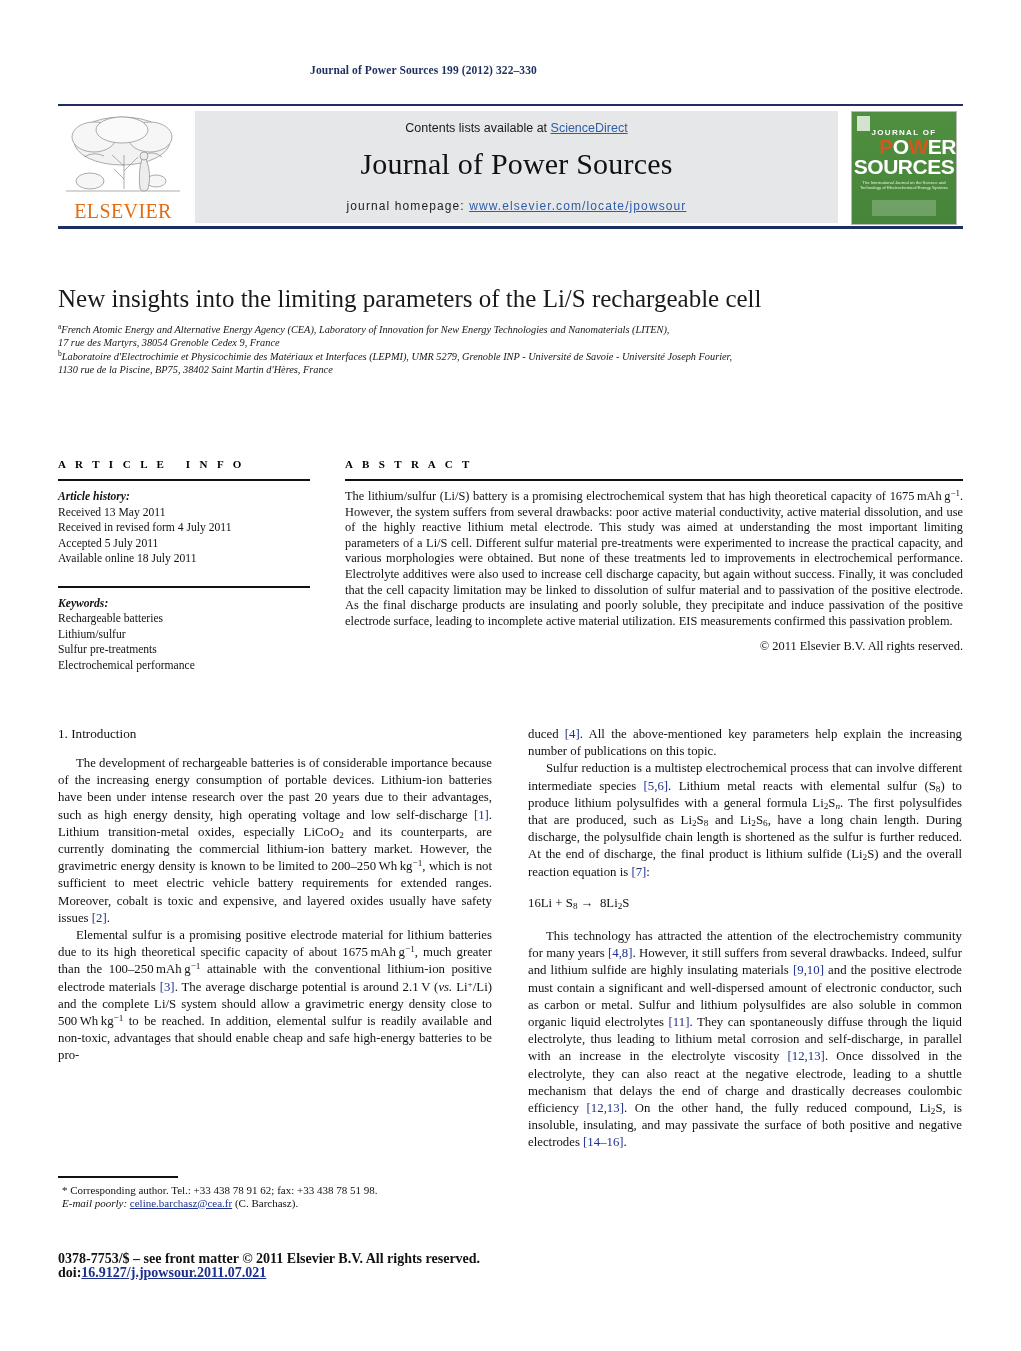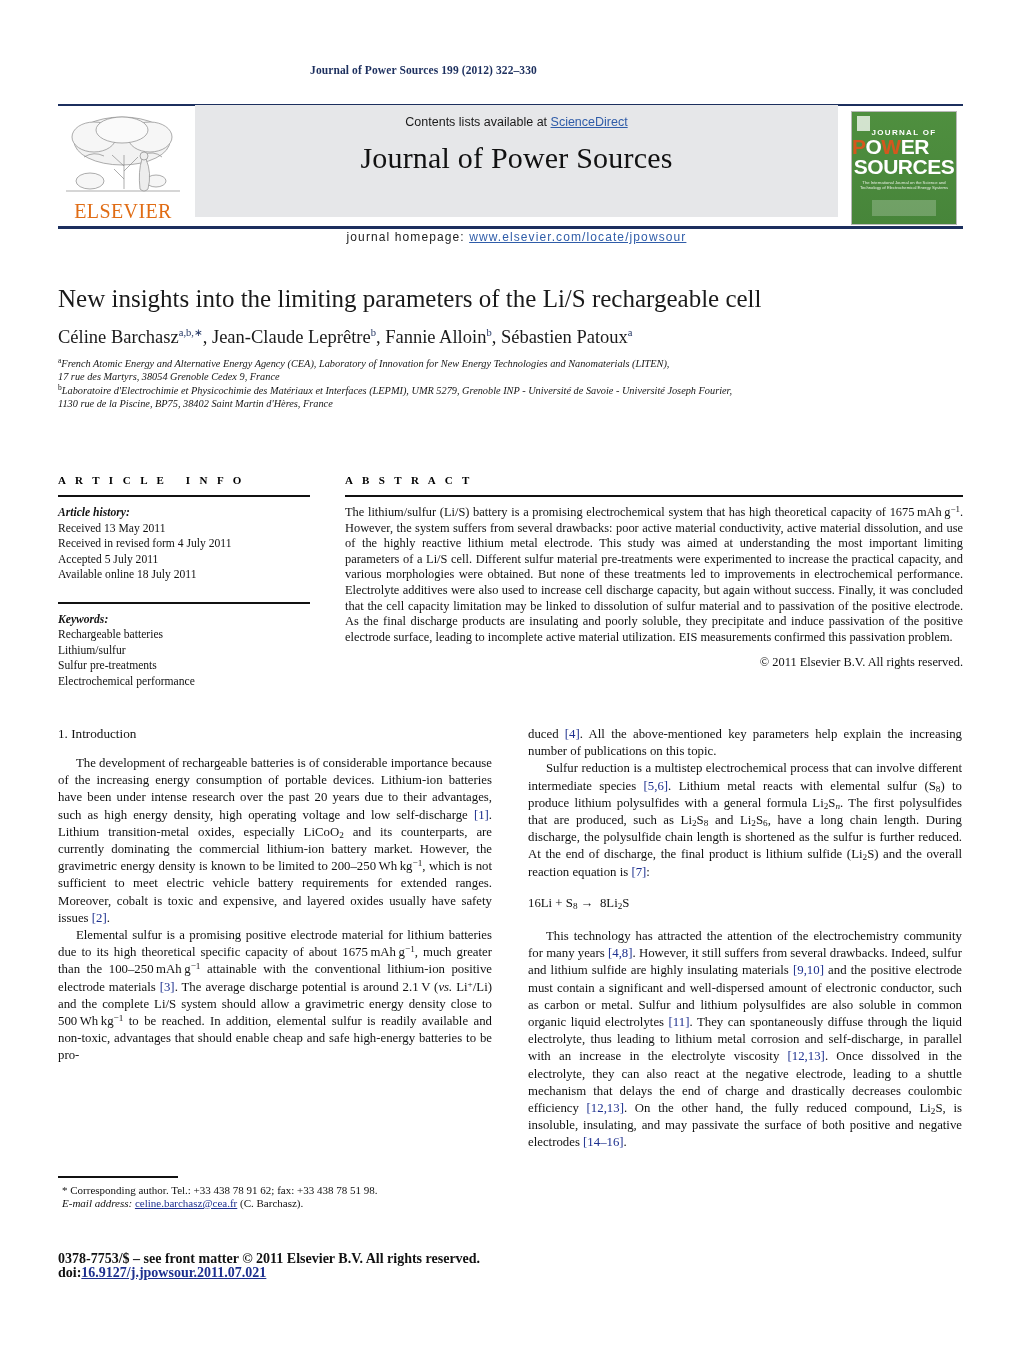--- a/index.html
+++ b/index.html
@@ -75,21 +75,21 @@
     font-family: "Liberation Serif", serif;
     font-size: 20px;
     letter-spacing: 0.4px;
     color: #e06c14;
     font-weight: normal;
   }
 
   .center-band {
     position: absolute;
     left: 137px;
-    top: 1px;
+    top: 7px;
     width: 643px;
     height: 112px;
     background: #e6e7e9;
   }
   .contents-line {
     position: absolute;
     left: 0;
     top: 10px;
     width: 643px;
     text-align: center;
@@ -114,21 +114,20 @@
   .homepage-line {
     position: absolute;
     left: 0;
     top: 88px;
     width: 643px;
     text-align: center;
     font-family: "Liberation Sans", sans-serif;
     font-size: 12px;
     letter-spacing: 1.1px;
     color: #222222;
-    margin-top: 37px;
   }
   .homepage-line .url {
     color: #2f5ca8;
   }
 
   .cover-thumb {
     position: absolute;
     right: 6px;
     top: 7px;
     width: 104px;
@@ -155,21 +154,21 @@
     text-align: center;
     font-family: "Liberation Sans", sans-serif;
     font-size: 8px;
     font-weight: bold;
     letter-spacing: 1.3px;
     color: #ffffff;
   }
   .cover-t2 {
     position: absolute;
     left: 0; top: 25px; width: 104px;
-    text-align: left;
+    text-align: right;
     font-family: "Liberation Sans", sans-serif;
     font-size: 21px;
     font-weight: bold;
     letter-spacing: -0.5px;
     color: #ffffff;
     line-height: 20px;
   }
   .cover-t2 .hl { color: #d4571e; }
   .cover-t3 {
     position: absolute;
@@ -255,21 +254,21 @@
     left: 345px;
     top: 458px;
     width: 618px;
   }
   .sec-head {
     font-family: "Liberation Serif", serif;
     font-weight: bold;
     font-size: 11px;
     letter-spacing: 3.4px;
     color: #000;
-    margin: 16px 0 9px 0;
+    margin: 0 0 9px 0;
   }
   .hrule {
     height: 2px;
     background: #111;
     margin-bottom: 8px;
   }
   .hrule.thin { height: 1.6px; }
 
   .info-label {
     font-family: "Liberation Serif", serif;
@@ -433,26 +432,20 @@
       <div class="cover-sub">The International Journal on the Science and Technology of Electrochemical Energy Systems</div>
       <div class="cover-foot"></div>
     </div>
 
     <div class="masthead-rule-bottom"></div>
   </div>
 
   <div class="title-block">
     <h1 class="paper-title">New insights into the limiting parameters of the Li/S rechargeable cell</h1>
 
-    <div class="authors">
-      <span>Céline Barchasz</span><sup>a,b,∗</sup>,
-      <span>Jean-Claude Leprêtre</span><sup>b</sup>,
-      <span>Fannie Alloin</span><sup>b</sup>,
-      <span>Sébastien Patoux</span><sup>a</sup>
-    </div>
 
     <div class="affils">
       <div class="affil">
         <sup>a</sup><span>French Atomic Energy and Alternative Energy Agency (CEA), Laboratory of Innovation for New Energy Technologies and Nanomaterials (LITEN),</span>
       </div>
       <div class="affil">17 rue des Martyrs, 38054 Grenoble Cedex 9, France</div>
       <div class="affil">
         <sup>b</sup><span>Laboratoire d'Electrochimie et Physicochimie des Matériaux et Interfaces (LEPMI), UMR 5279, Grenoble INP - Université de Savoie - Université Joseph Fourier,</span>
       </div>
       <div class="affil">1130 rue de la Piscine, BP75, 38402 Saint Martin d'Hères, France</div>
@@ -493,21 +486,21 @@
     <p class="body noindent">duced <span class="ref">[4]</span>. All the above-mentioned key parameters help explain the increasing number of publications on this topic.</p>
     <p class="body">Sulfur reduction is a multistep electrochemical process that can involve different intermediate species <span class="ref">[5,6]</span>. Lithium metal reacts with elemental sulfur (S<sub>8</sub>) to produce lithium polysulfides with a general formula Li<sub>2</sub>S<sub><em>n</em></sub>. The first polysulfides that are produced, such as Li<sub>2</sub>S<sub>8</sub> and Li<sub>2</sub>S<sub>6</sub>, have a long chain length. During discharge, the polysulfide chain length is shortened as the sulfur is further reduced. At the end of discharge, the final product is lithium sulfide (Li<sub>2</sub>S) and the overall reaction equation is <span class="ref">[7]</span>:</p>
     <div class="equation">16Li + S<sub>8</sub> →&nbsp; 8Li<sub>2</sub>S</div>
     <p class="body">This technology has attracted the attention of the electrochemistry community for many years <span class="ref">[4,8]</span>. However, it still suffers from several drawbacks. Indeed, sulfur and lithium sulfide are highly insulating materials <span class="ref">[9,10]</span> and the positive electrode must contain a significant and well-dispersed amount of electronic conductor, such as carbon or metal. Sulfur and lithium polysulfides are also soluble in common organic liquid electrolytes <span class="ref">[11]</span>. They can spontaneously diffuse through the liquid electrolyte, thus leading to lithium metal corrosion and self-discharge, in parallel with an increase in the electrolyte viscosity <span class="ref">[12,13]</span>. Once dissolved in the electrolyte, they can also react at the negative electrode, leading to a shuttle mechanism that delays the end of charge and drastically decreases coulombic efficiency <span class="ref">[12,13]</span>. On the other hand, the fully reduced compound, Li<sub>2</sub>S, is insoluble, insulating, and may passivate the surface of both positive and negative electrodes <span class="ref">[14–16]</span>.</p>
   </div>
 
   <div class="footnote-area">
     <div class="footnote-rule"></div>
     <div class="footnote">* Corresponding author. Tel.: +33 438 78 91 62; fax: +33 438 78 51 98.</div>
     <div class="footnote">
-      <em>E-mail address:</em>
+      <em>E-mail poorly:</em>
       <a class="link" href="#">celine.barchasz@cea.fr</a>
       <span>(C. Barchasz).</span>
     </div>
   </div>
 
   <div class="imprint">
     <div>0378-7753/$ – see front matter © 2011 Elsevier B.V. All rights reserved.</div>
     <div><span>doi:</span><a class="doi-link" href="#">16.9127/j.jpowsour.2011.07.021</a></div>
   </div>
 

